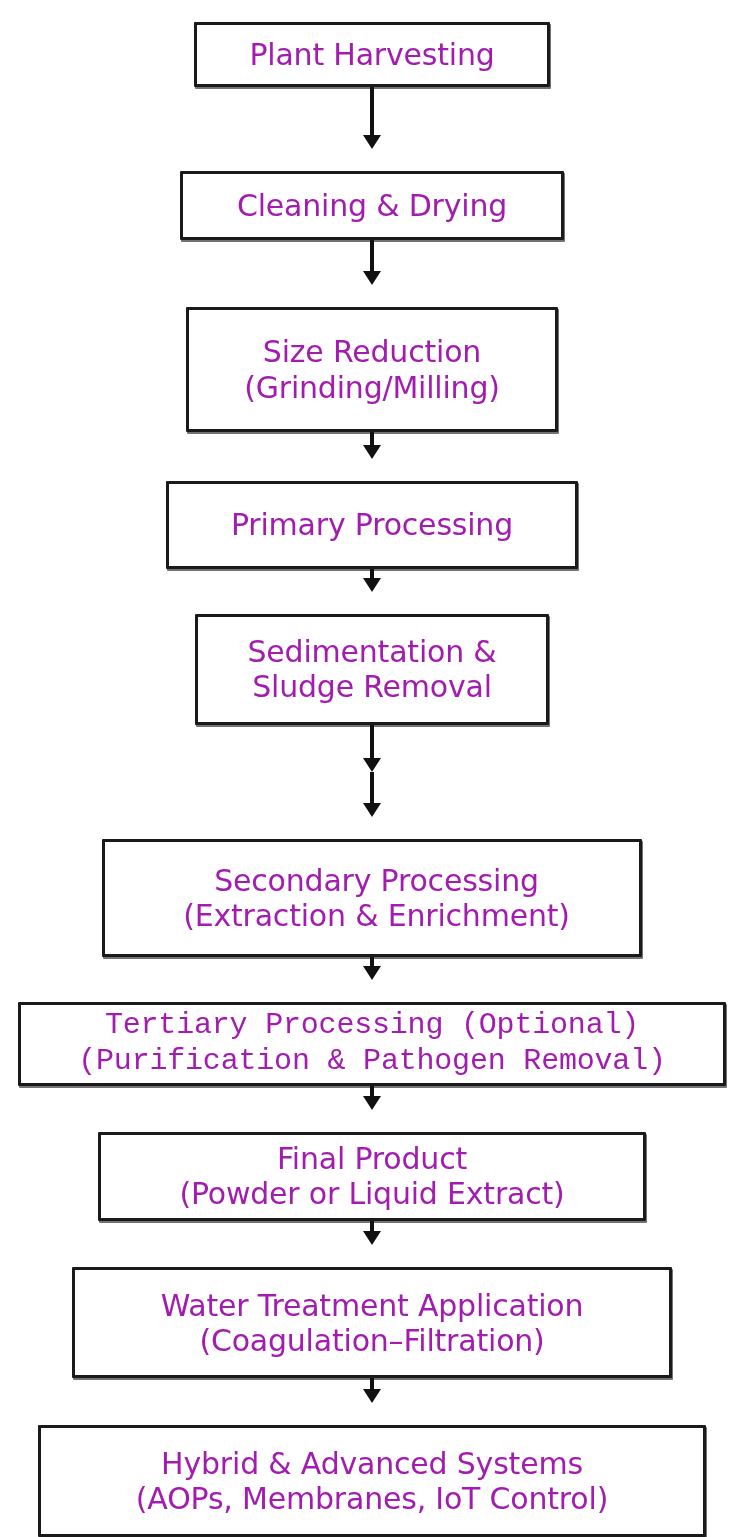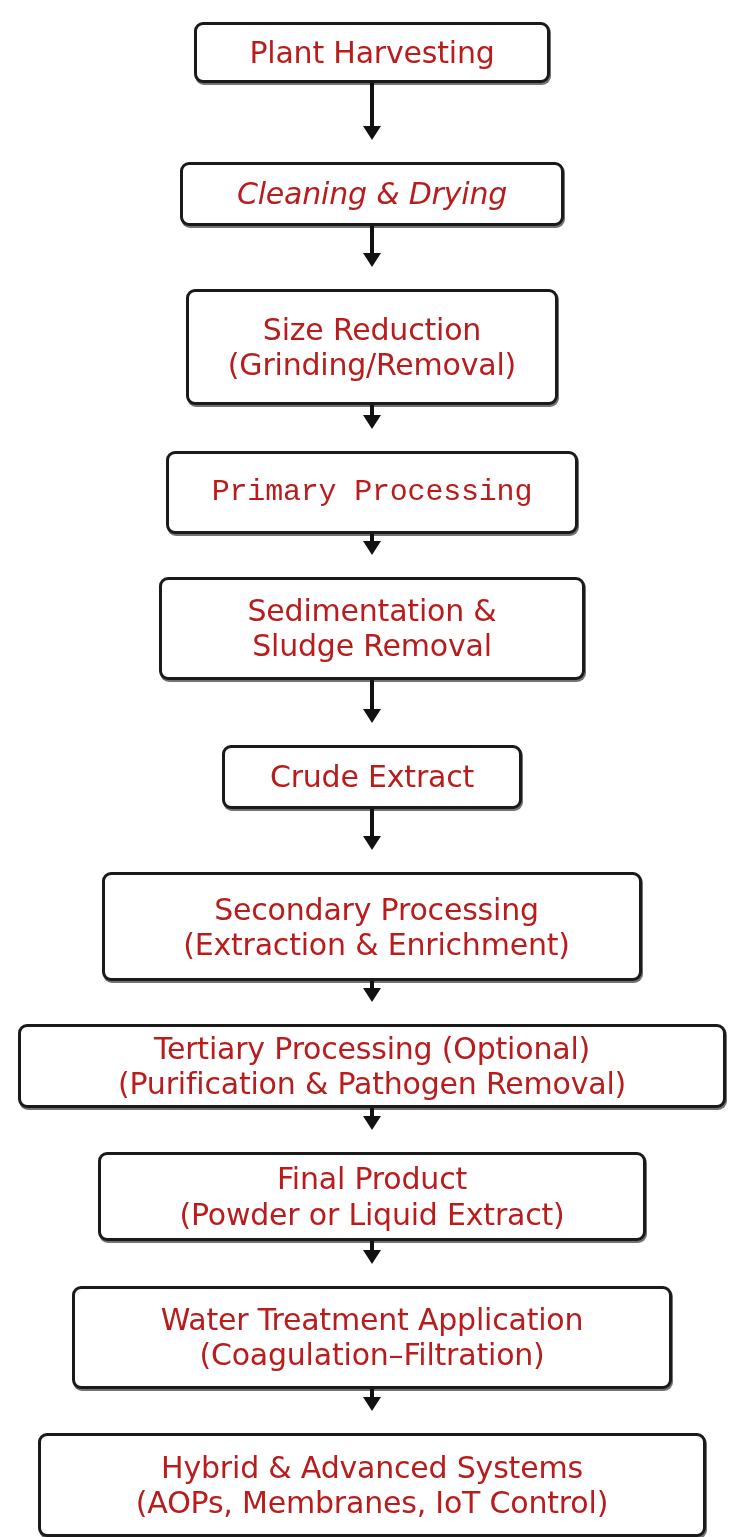--- a/index.html
+++ b/index.html
@@ -19,27 +19,27 @@
     height: 1537px;
     background: #ffffff;
     display: flex;
     flex-direction: column;
     align-items: center;
   }
   .node {
     box-sizing: border-box;
     background: #ffffff;
     border: 3px solid #1a1a1a;
-    border-radius: 9px;
+    border-radius: 1px;
     display: flex;
     flex-direction: column;
     align-items: center;
     justify-content: center;
     text-align: center;
-    color: #b91c1c;
+    color: #a21caf;
     font-size: 30px;
     line-height: 1.18;
     letter-spacing: -0.2px;
     padding: 6px 14px;
     white-space: nowrap;
     box-shadow: 1px 2px 0 rgba(0,0,0,0.55);
     margin-top: 22px;
   }
   .node .line2 {
     display: block;
@@ -69,66 +69,63 @@
 <body>
 
 <div id="flowchart">
     <div class="node" style="width: 356px; height: 68px;">
       <span>Plant Harvesting</span>
     </div>
     <div class="connector" style="height: 66px;">
       <div class="shaft"></div>
       <div class="head"></div>
     </div>
-    <div class="node" style="width: 384px; height: 72px; font-style: italic;">
+    <div class="node" style="width: 384px; height: 72px;">
       <span>Cleaning &amp; Drying</span>
     </div>
     <div class="connector" style="height: 48px;">
       <div class="shaft"></div>
       <div class="head"></div>
     </div>
     <div class="node" style="width: 372px; height: 132px;">
       <span>Size Reduction</span>
-      <span class="line2">(Grinding/Removal)</span>
+      <span class="line2">(Grinding/Milling)</span>
     </div>
     <div class="connector" style="height: 28px;">
       <div class="shaft"></div>
       <div class="head"></div>
     </div>
-    <div class="node" style="width: 412px; height: 93px; font-family: Liberation Mono, monospace;">
+    <div class="node" style="width: 412px; height: 93px;">
       <span>Primary Processing</span>
     </div>
     <div class="connector" style="height: 24px;">
       <div class="shaft"></div>
       <div class="head"></div>
     </div>
-    <div class="node" style="width: 426px; height: 117px;">
+    <div class="node" style="width: 354px; height: 117px;">
       <span>Sedimentation &amp;</span>
       <span class="line2">Sludge Removal</span>
     </div>
     <div class="connector" style="height: 50px;">
       <div class="shaft"></div>
       <div class="head"></div>
-    </div>
-    <div class="node" style="width: 300px; height: 72px;">
-      <span>Crude Extract</span>
     </div>
     <div class="connector" style="height: 48px;">
       <div class="shaft"></div>
       <div class="head"></div>
     </div>
     <div class="node" style="width: 540px; height: 124px; padding-left: 23px;">
       <span>Secondary Processing</span>
       <span class="line2">(Extraction &amp; Enrichment)</span>
     </div>
     <div class="connector" style="height: 24px;">
       <div class="shaft"></div>
       <div class="head"></div>
     </div>
-    <div class="node" style="width: 708px; height: 84px;">
+    <div class="node" style="width: 708px; height: 84px; font-family: Liberation Mono, monospace;">
       <span>Tertiary Processing (Optional)</span>
       <span class="line2">(Purification &amp; Pathogen Removal)</span>
     </div>
     <div class="connector" style="height: 26px;">
       <div class="shaft"></div>
       <div class="head"></div>
     </div>
     <div class="node" style="width: 548px; height: 92px;">
       <span>Final Product</span>
       <span class="line2">(Powder or Liquid Extract)</span>

